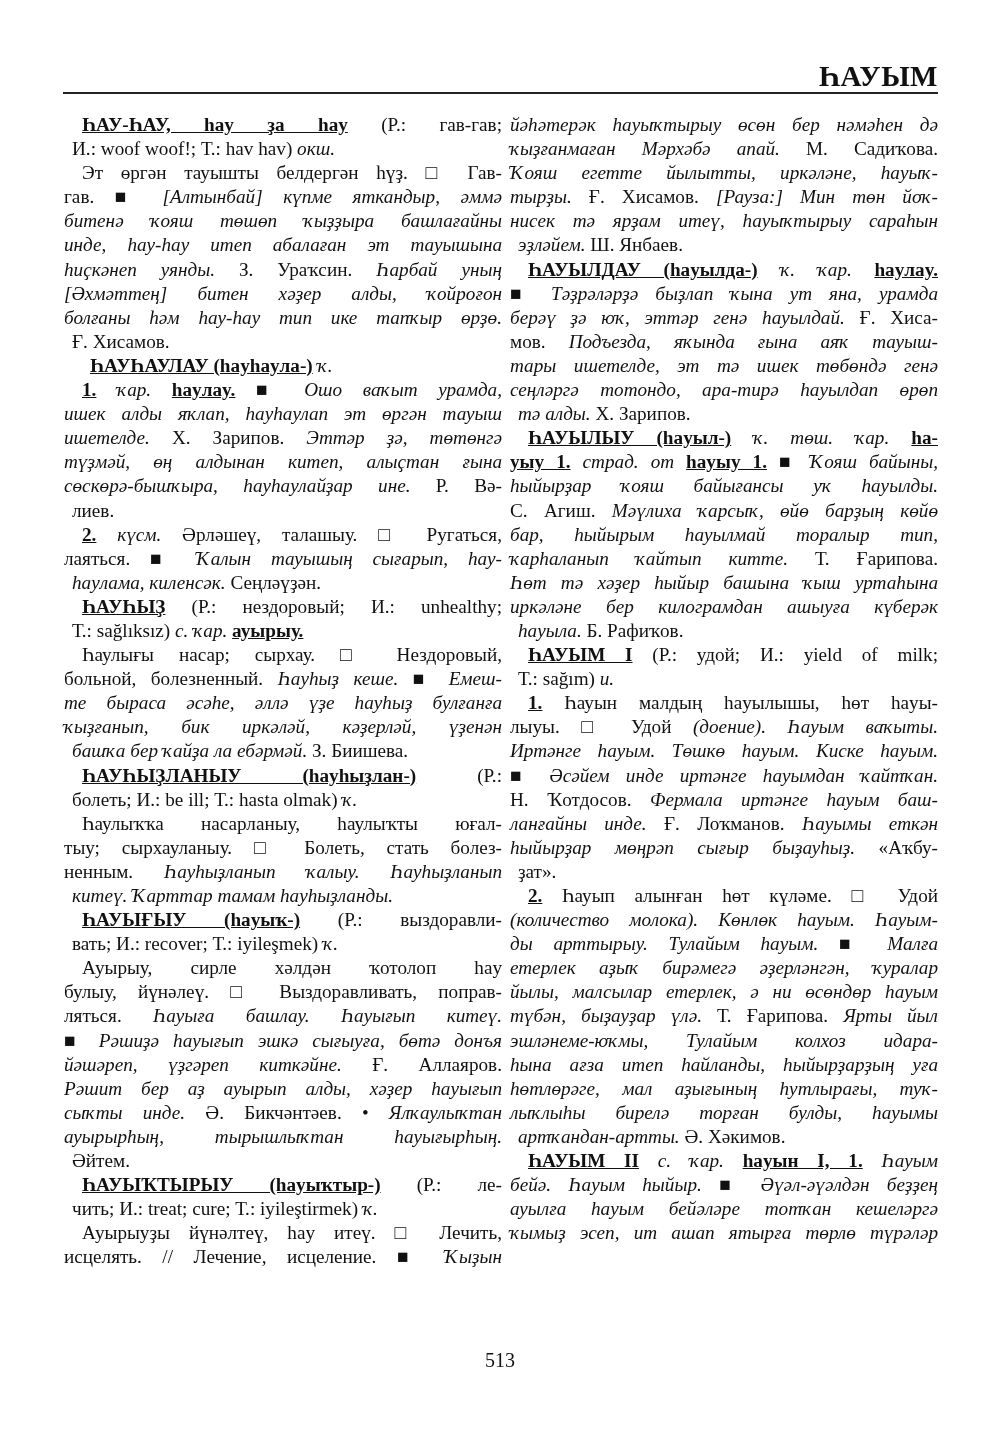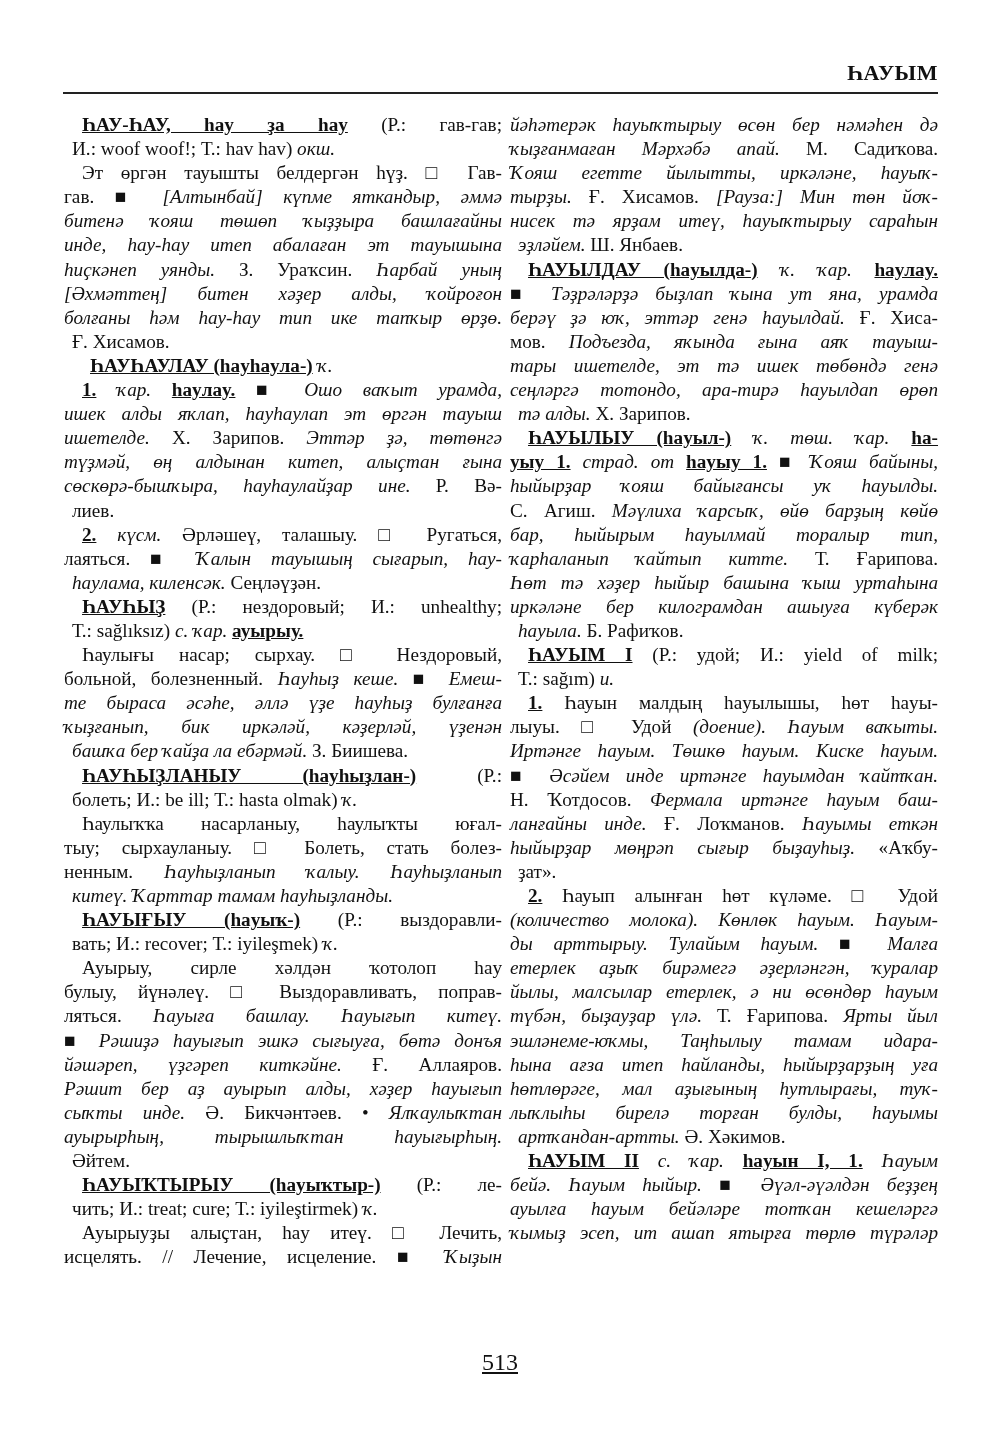--- a/index.html
+++ b/index.html
@@ -4,42 +4,42 @@
 <style>
   html, body { margin: 0; padding: 0; background: #ffffff; }
   body {
     width: 1000px; height: 1445px; position: relative; overflow: hidden;
     font-family: "Liberation Serif", "DejaVu Serif", serif;
     color: #111111;
   }
   .running-head {
     position: absolute; right: 62px; top: 60px;
     font-family: "Liberation Serif", serif; font-weight: bold;
-    font-size: 22px; letter-spacing: 0.5px;
+    font-size: 29px; letter-spacing: 0.5px;
   }
   .rule {
     position: absolute; left: 63px; right: 62px; top: 92px;
     height: 2px; background: #222222;
   }
   .col {
     position: absolute; top: 113px; width: 438px;
     font-size: 19.2px; line-height: 24.1px;
   }
   .col-left { left: 64px; }
   .col-right { left: 510px; width: 428px; }
   .line {
     display: block; white-space: nowrap; text-align: justify;
     text-align-last: justify; height: 24.1px; overflow: visible;
   }
   .line.last { text-align-last: left; margin-left: 8px; }
   .line.indent { padding-left: 18px; }
   .line b { font-weight: bold; text-decoration: underline; }
   .page-number {
     position: absolute; left: 0; right: 0; top: 1349px;
-    text-align: center; font-size: 24px; text-decoration: underline;
+    text-align: center; font-size: 20px;
   }
 </style>
 </head>
 <body>
 
 <div>
   <div class="running-head">ҺАУЫМ</div>
   <div class="rule"></div>
 
   <div class="col col-left">
@@ -82,21 +82,21 @@
       <span class="line">булыу, йүнәлеү. □ Выздоравливать, поправ-</span>
       <span class="line">ляться. <i>Һayығa башлау. Һayығып китеү.</i></span>
       <span class="line">■ <i>Рәшиҙә hayығып эшкә сығыуға, бөтә донъя</i></span>
       <span class="line"><i>йәшәреп, үҙгәреп киткәйне.</i> Ғ. Аллаяров.</span>
       <span class="line"><i>Рәшит бер аҙ ауырып алды, хәҙер hayығып</i></span>
       <span class="line"><i>сыҡты инде.</i> Ә. Бикчәнтәев. • <i>Ялҡаулыҡтан</i></span>
       <span class="line"><i>ауырырhың, тырышлыҡтан hayығырhың.</i></span>
       <span class="line last">Әйтем.</span>
       <span class="line indent"><b>ҺАУЫҠТЫРЫУ (hayыҡтыр-)</b> (Р.: ле-</span>
       <span class="line last">чить; И.: treat; cure; Т.: iyileştirmek) <i>ҡ.</i></span>
-      <span class="line indent">Ауырыуҙы алыҫтан, hay итеү. □ Лечить,</span>
+      <span class="line indent">Ауырыуҙы йүнәлтеү, hay итеү. □ Лечить,</span>
       <span class="line">исцелять. // Лечение, исцеление. ■ <i>Ҡыҙын</i></span>
     </div>
   <div class="col col-right">
       <span class="line"><i>йәhәтерәк hayыҡтырыу өсөн бер нәмәhен дә</i></span>
       <span class="line"><i>ҡыҙғанмаған Мәрхәбә апай.</i> М. Садиҡова.</span>
       <span class="line"><i>Ҡояш егетте йылытты, иркәләне, hayыҡ-</i></span>
       <span class="line"><i>тырҙы.</i> Ғ. Хисамов. <i>[Рауза:] Мин төн йоҡ-</i></span>
       <span class="line"><i>нисек тә ярҙам итеү, hayыҡтырыу сараhын</i></span>
       <span class="line last"><i>эҙләйем.</i> Ш. Янбаев.</span>
       <span class="line indent"><b>ҺАУЫЛДАУ (hayылда-)</b> <i>ҡ. ҡар.</i> <b>hayлay.</b></span>
@@ -124,21 +124,21 @@
       <span class="line">Н. Ҡотдосов. <i>Фермала иртәнге hayым баш-</i></span>
       <span class="line"><i>ланғайны инде.</i> Ғ. Лоҡманов. <i>Һayымы еткән</i></span>
       <span class="line"><i>hыйырҙар мөңрәп сығыр быҙауhыҙ.</i> «Аҡбу-</span>
       <span class="line last">ҙат».</span>
       <span class="line indent"><b>2.</b> Һауып алынған hөт күләме. □ Удой</span>
       <span class="line"><i>(количество молока). Көнлөк hayым. Һayым-</i></span>
       <span class="line"><i>ды арттырыу. Тулайым hayым.</i> ■ <i>Малға</i></span>
       <span class="line"><i>етерлек аҙыҡ бирәмегә әҙерләнгән, ҡуралар</i></span>
       <span class="line"><i>йылы, малсылар етерлек, ә ни өсөндөр hayым</i></span>
       <span class="line"><i>түбән, быҙауҙар үлә.</i> Т. Ғарипова. <i>Ярты йыл</i></span>
-      <span class="line"><i>эшләнеме-юҡмы, Таңhылыу тамам идара-</i></span>
+      <span class="line"><i>эшләнеме-юҡмы, Тулайым колхоз идара-</i></span>
       <span class="line"><i>hына ағза итеп hайланды, hыйырҙарҙың уға</i></span>
       <span class="line"><i>hөтлөрәге, мал аҙығының hутлырағы, туҡ-</i></span>
       <span class="line"><i>лыҡлыhы бирелә торған булды, hayымы</i></span>
       <span class="line last"><i>артҡандан-артты.</i> Ә. Хәкимов.</span>
       <span class="line indent"><b>ҺАУЫМ II</b> <i>с. ҡар.</i> <b>hayын I, 1.</b> <i>Һayым</i></span>
       <span class="line"><i>бейә. Һayым hыйыр.</i> ■ <i>Әүәл-әүәлдән беҙҙең</i></span>
       <span class="line"><i>ауылға hayым бейәләре тотҡан кешеләргә</i></span>
       <span class="line"><i>ҡымыҙ эсеп, ит ашап ятырға төрлө түрәләр</i></span>
     </div>
 

